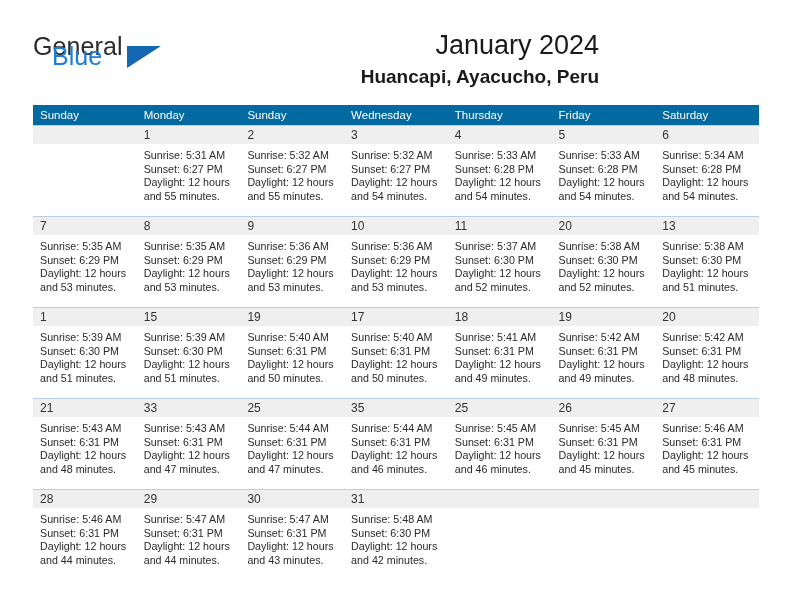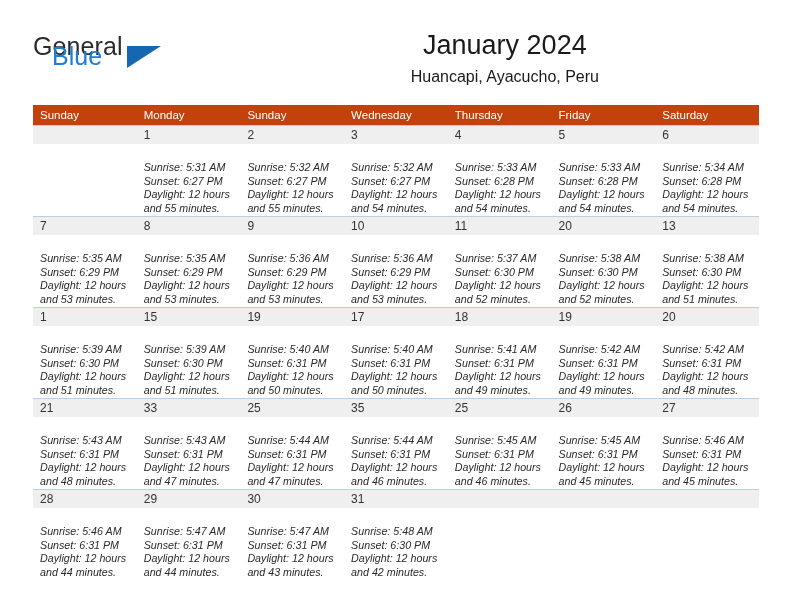--- a/index.html
+++ b/index.html
@@ -64,50 +64,50 @@
     width: 0;
     height: 0;
     border-left: 34px solid #1567b2;
     border-bottom: 22px solid transparent;
   }
 
   .title-block {
     position: absolute;
     right: 0;
     top: 0;
-    text-align: center;
+    text-align: right;
   }
   .month-title {
     font-size: 27px;
     font-weight: 400;
     color: #1a1a1a;
     line-height: 34px;
     white-space: nowrap;
   }
   .location {
-    font-size: 16px;
-    font-weight: 400;
+    font-size: 19px;
+    font-weight: 700;
     color: #1a1a1a;
     line-height: 22px;
     margin-top: 4px;
     white-space: nowrap;
   }
 
   
   .calendar {
     position: absolute;
     left: 33px;
     top: 105px;
     width: 726px;
     border-collapse: collapse;
     table-layout: fixed;
   }
 
   .calendar th {
-    background: #c2410c;
+    background: #0369a1;
     color: #ffffff;
     font-size: 11.5px;
     font-weight: 400;
     text-align: left;
     padding: 4px 0 4px 7px;
     height: 18px;
     box-sizing: border-box;
     border: none;
   }
 
@@ -138,25 +138,24 @@
     font-size: 12px;
     color: #333333;
     padding-left: 7px;
     box-sizing: border-box;
   }
   .cell-empty .daynum {
     background: #efefef;
   }
 
   .info {
-    padding: 17px 4px 0 7px;
+    padding: 5px 4px 0 7px;
     font-size: 10.7px;
     line-height: 13.6px;
     color: #2a2a2a;
-    font-style: italic;
   }
   .info div {
     white-space: nowrap;
   }
 </style>
 </head>
 <body>
 
 <div class="page">
 

